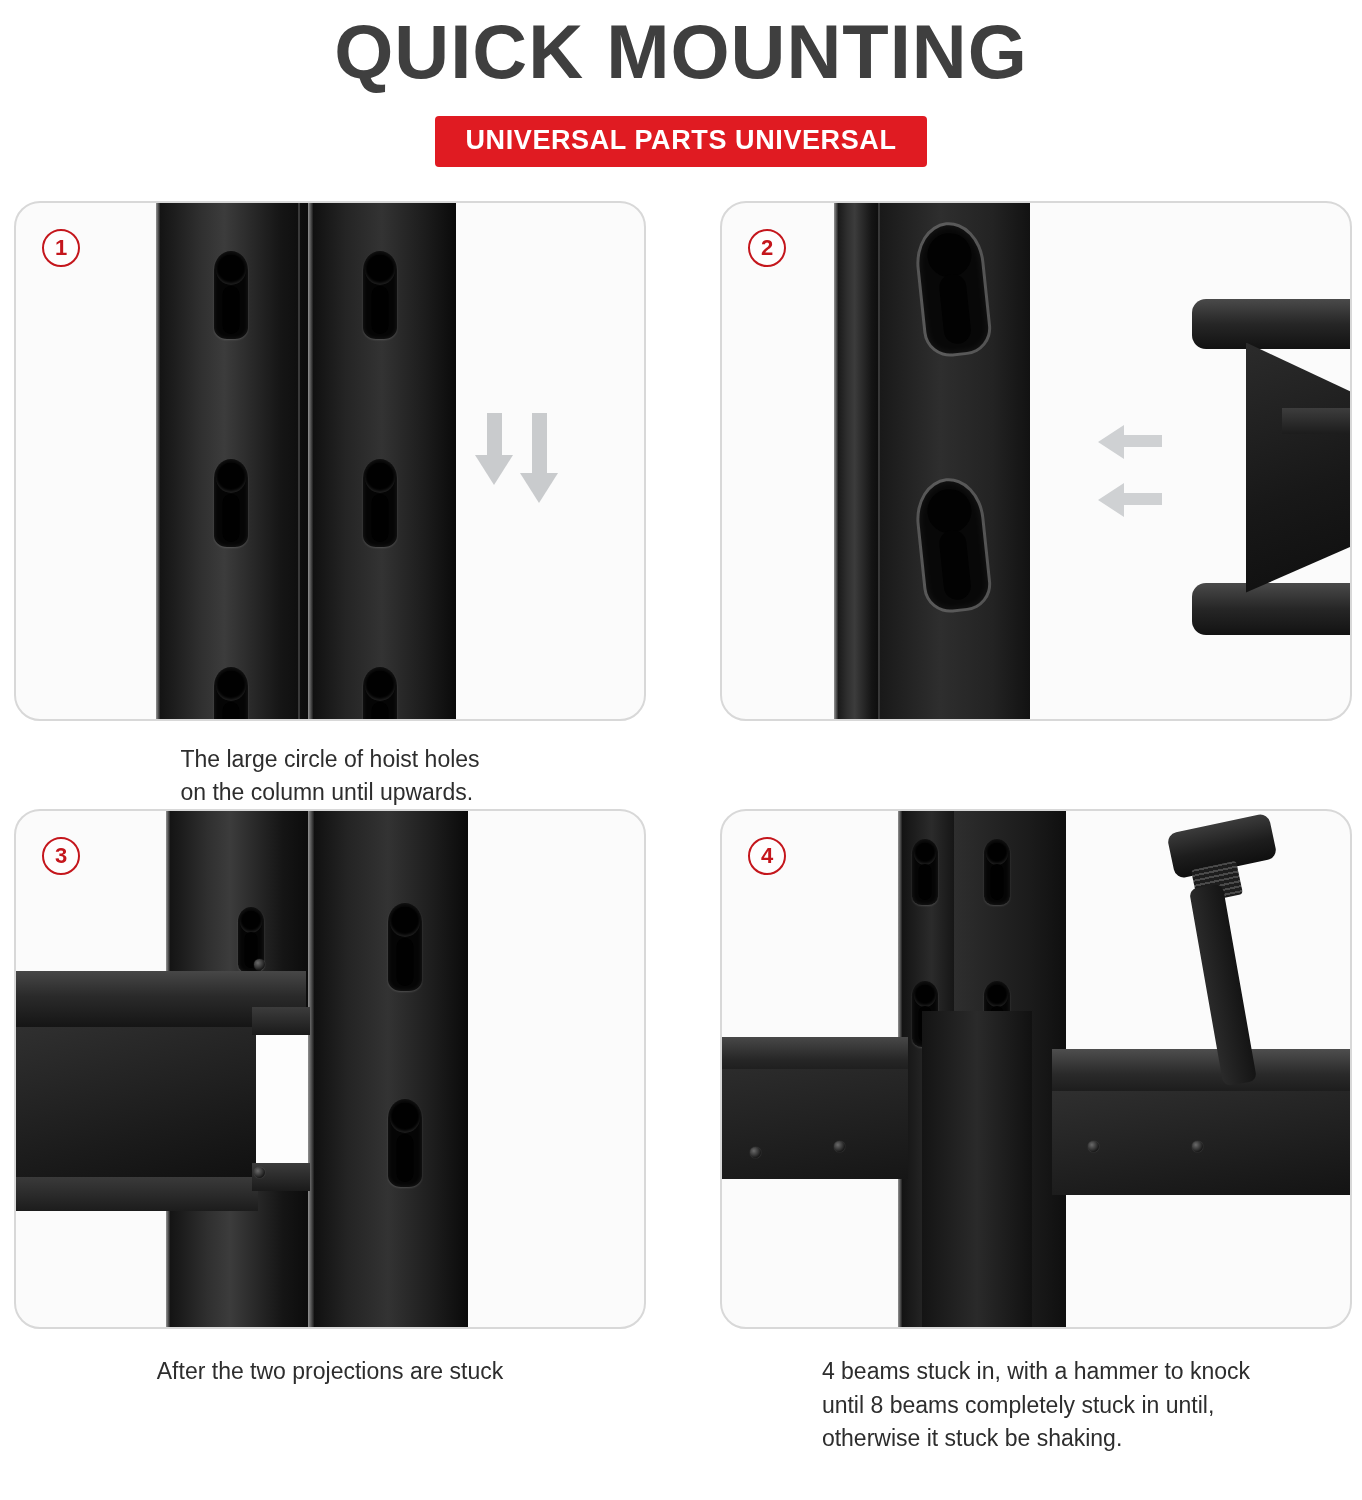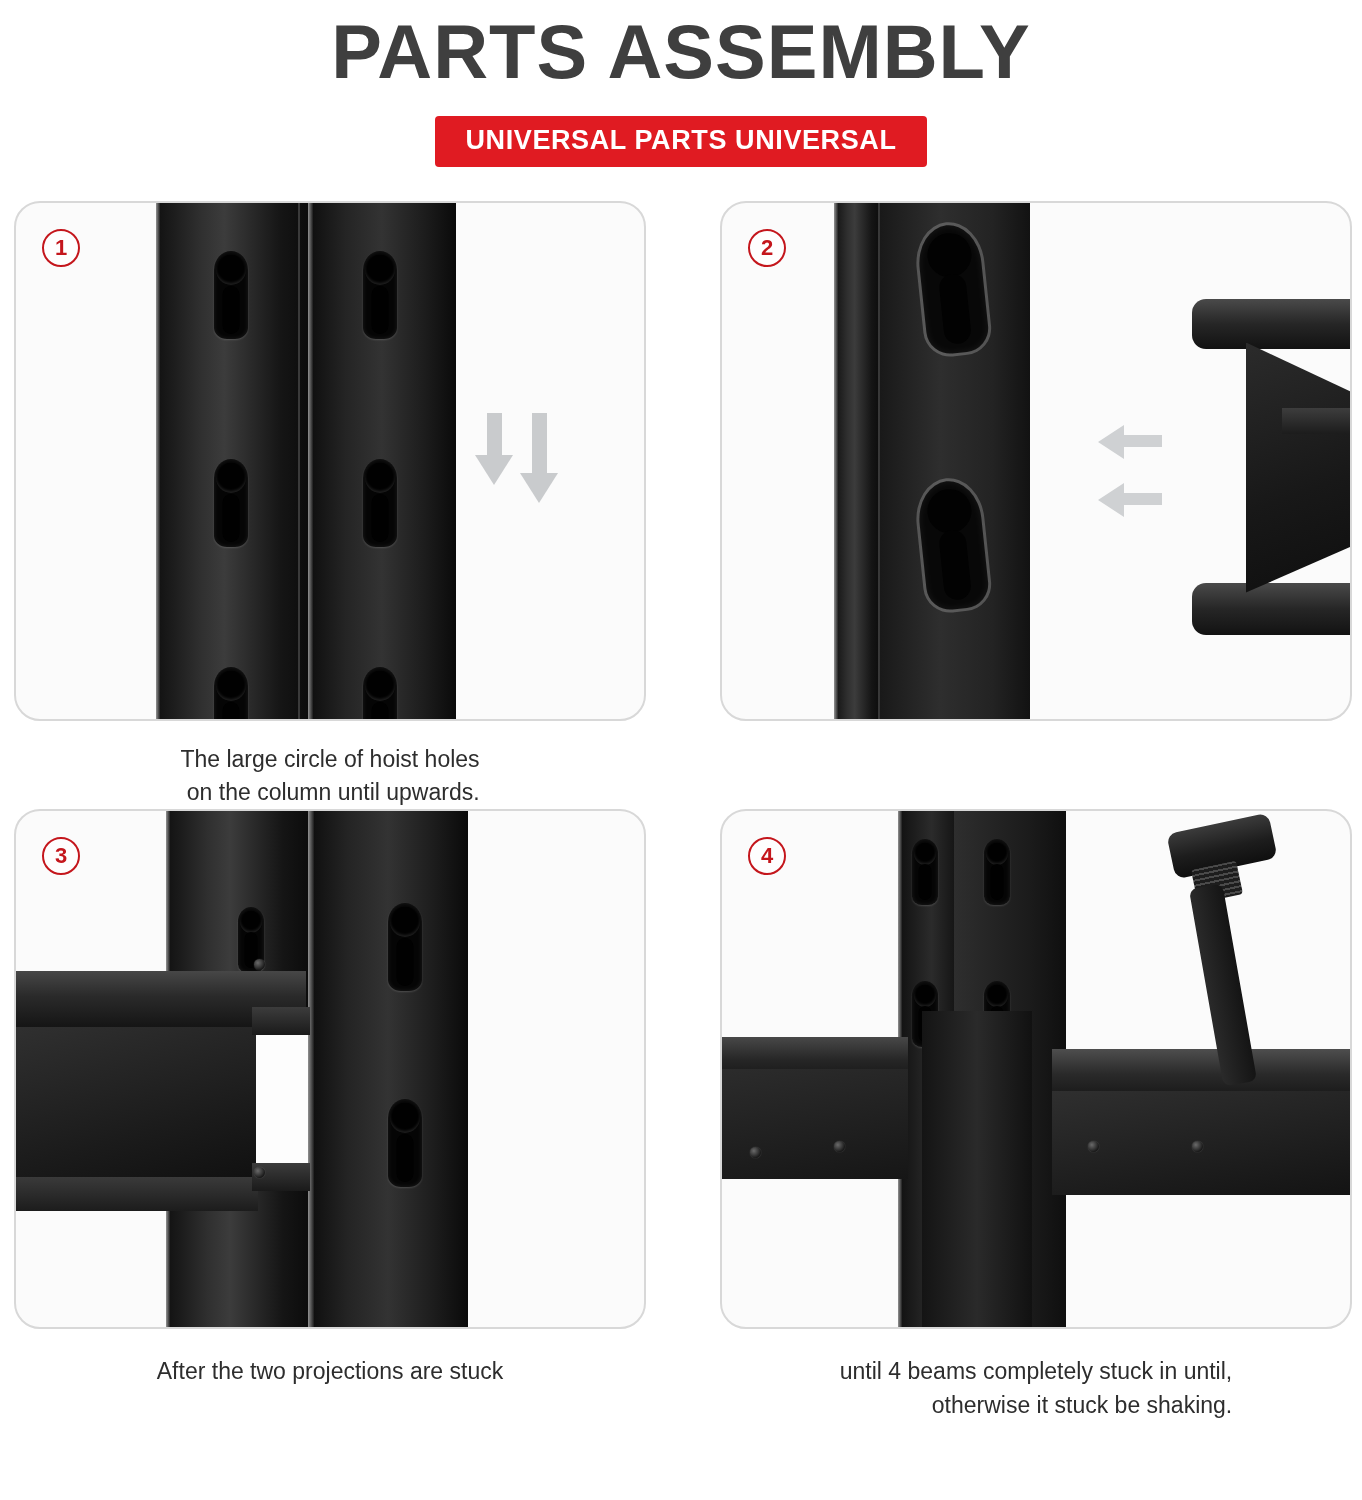--- a/index.html
+++ b/index.html
@@ -80,21 +80,21 @@
     font-size: 22px;
     font-weight: bold;
     display: flex;
     align-items: center;
     justify-content: center;
     z-index: 30;
     background: rgba(255,255,255,0.72);
   }
   .caption {
     margin-top: 22px;
-    text-align: right;
+    text-align: left;
     font-size: 23px;
     color: #2d2d2d;
     line-height: 1.45;
     max-width: 600px;
   }
   .cell.row2 .caption { margin-top: 26px; }
 
   
   .art { position: absolute; inset: 0; }
 
@@ -250,21 +250,21 @@
     position: absolute;
     background: #fdfdfd;
   }
 </style>
 </head>
 <body>
 
 <div class="page">
 
   <div class="header">
-    <h1 class="main-title">PARTS ASSEMBLY</h1>
+    <h1 class="main-title">QUICK MOUNTING</h1>
     <div class="subtitle-wrap">
       <span class="subtitle">UNIVERSAL PARTS UNIVERSAL</span>
     </div>
   </div>
 
   <div class="grid">
 
     <div class="cell">
       <div class="panel">
         <div class="badge">1</div>
@@ -378,19 +378,20 @@
           <div class="rivet" style="left:470px; top:330px;"></div>
 
           <div class="post" style="left:200px; width:110px; top:200px; bottom:-4px; background:linear-gradient(90deg,#141414,#2a2a2a 50%,#111);"></div>
 
           <div class="hammer-head" style="left:448px; top:12px; width:104px; height:46px; transform:rotate(-12deg);"></div>
           <div class="hammer-band" style="left:472px; top:54px; width:46px; height:34px; transform:rotate(-12deg);"></div>
           <div class="hammer-grip" style="left:484px; top:74px; width:34px; height:200px; transform:rotate(-10deg);"></div>
         </div>
       </div>
       <div class="caption">
-        <div>until 4 beams completely stuck in until,</div>
+        <div>4 beams stuck in, with a hammer to knock</div>
+        <div>until 8 beams completely stuck in until,</div>
         <div>otherwise it stuck be shaking.</div>
       </div>
     </div>
 
   </div>
 </div>
 
 </body></html>

